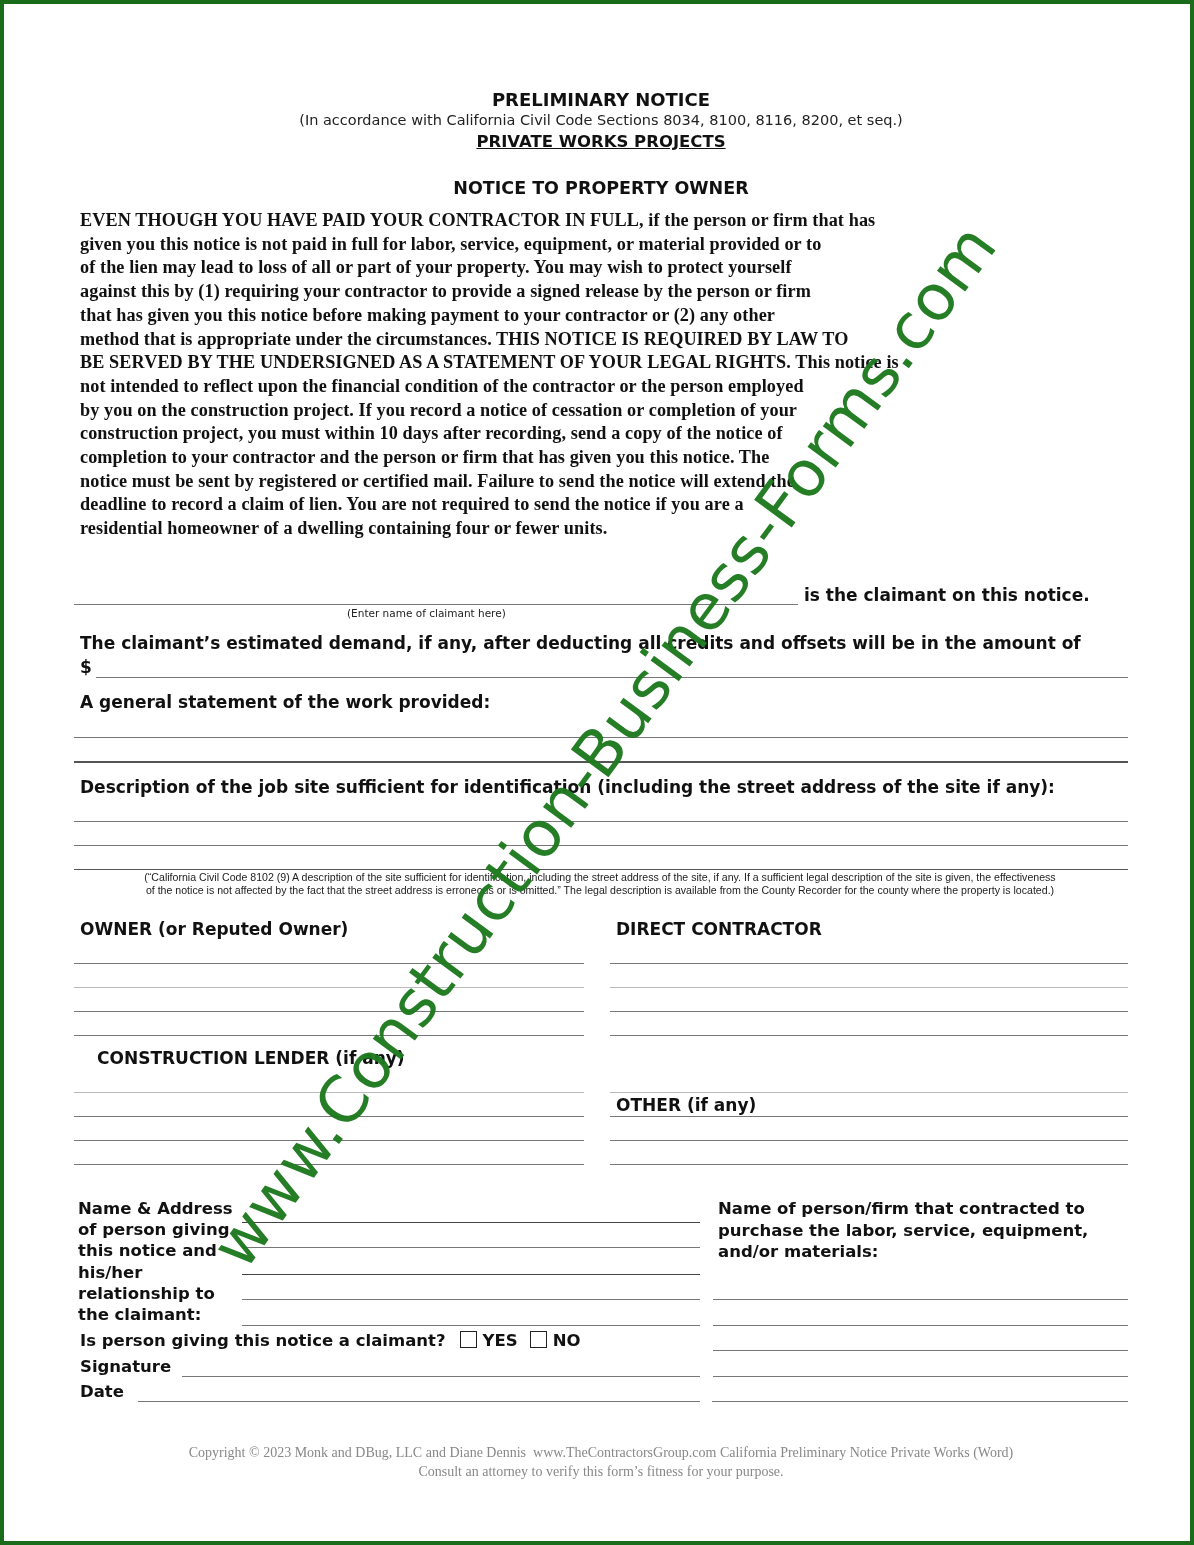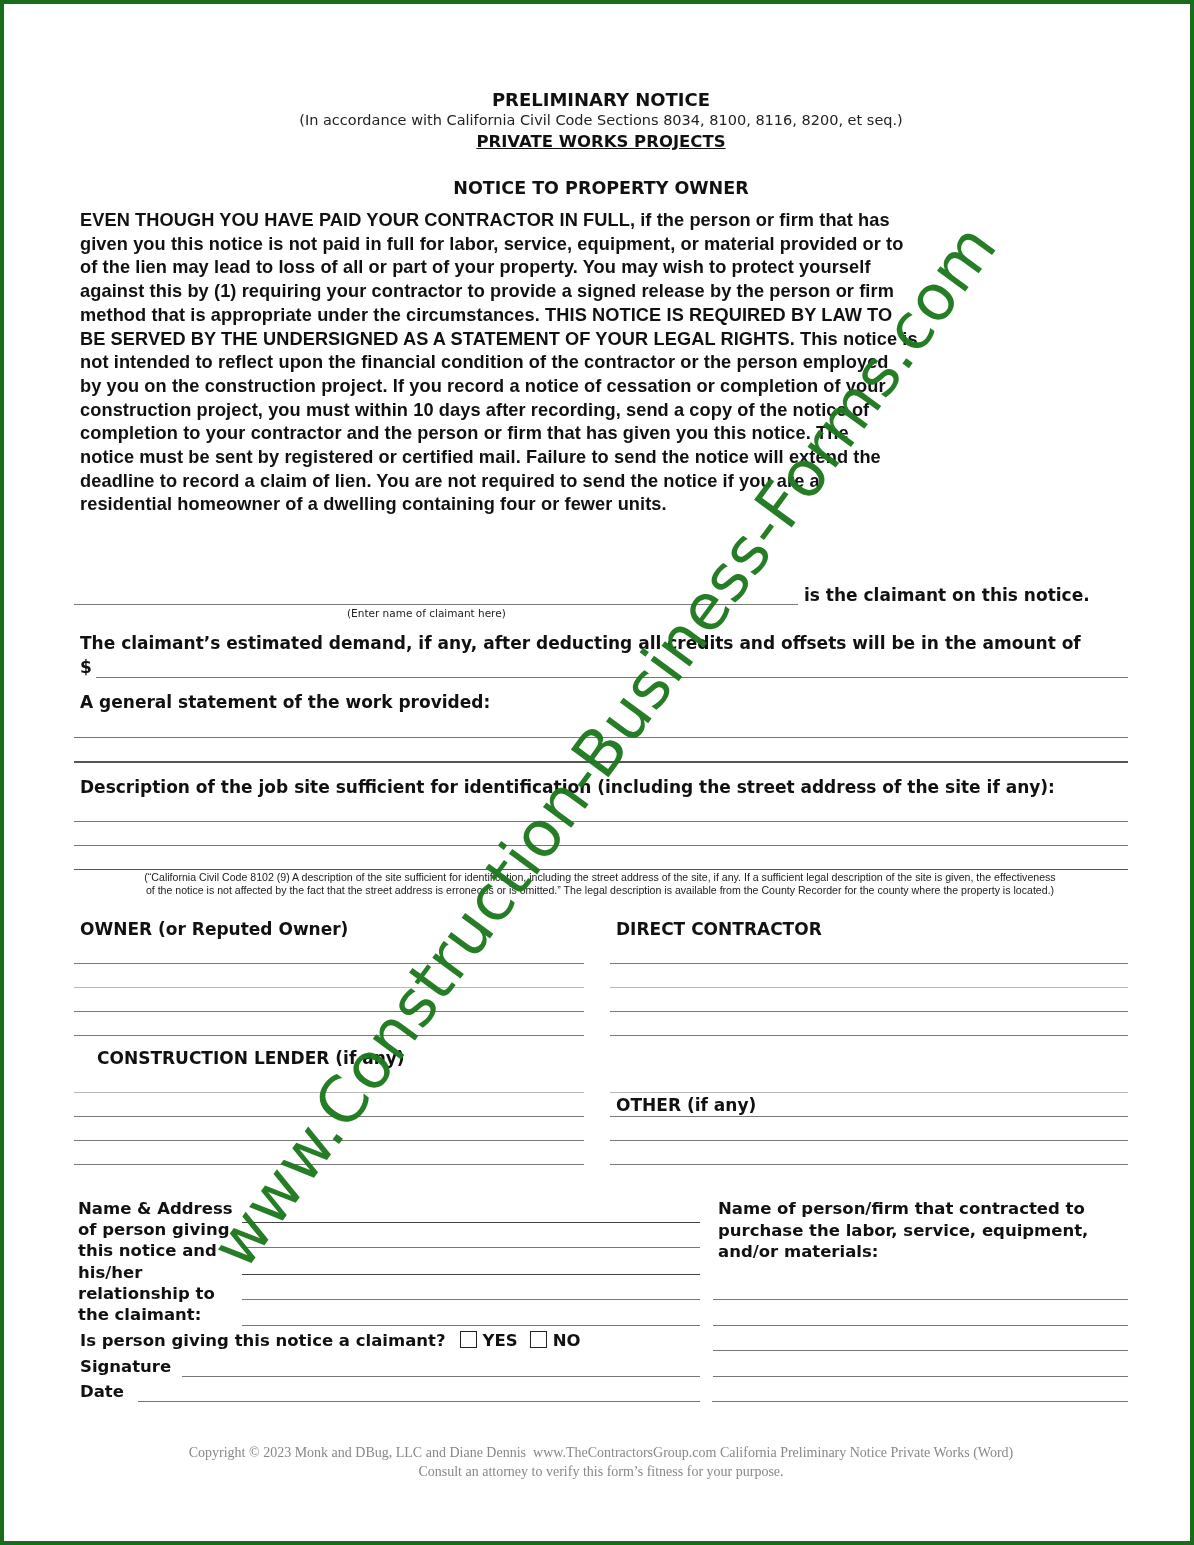--- a/index.html
+++ b/index.html
@@ -10,21 +10,21 @@
   }
   .abs { position: absolute; }
   .bold { font-family: "DejaVu Sans", sans-serif; font-weight: bold; color: #111; }
   .center { left: 0; width: 1194px; text-align: center; }
   .t-title { top: 85px; font-size: 18px; }
   .t-sub { top: 108px; font-family: "DejaVu Sans", sans-serif; font-size: 14.5px; color: #222; }
   .t-private { top: 128px; font-size: 16.5px; text-decoration: underline; }
   .t-notice-title { top: 174px; font-size: 17.5px; }
   .para {
     left: 76px; top: 205px; width: 1060px;
-    font-family: Liberation Sans, sans-serif; font-weight: bold;
+    font-family: Liberation Serif, serif; font-weight: bold;
     font-size: 18.2px; line-height: 23.7px; color: #111; letter-spacing: 0.1px;
   }
   .para .line { display: block; white-space: nowrap; }
   .rule { position: absolute; height: 0; border-top: 1.5px solid #777; }
   .rule.light { border-top-color: #bbb; }
   .label { font-size: 17px; white-space: nowrap; }
   .small-note { font-family: "DejaVu Sans", sans-serif; font-size: 10.5px; color: #222; }
   .fine {
     left: 76px; width: 1040px; top: 867px; text-align: center;
     font-family: "Liberation Sans", sans-serif; font-size: 10.6px; line-height: 13px; color: #222;
@@ -58,20 +58,21 @@
   <div class="abs center bold t-title">PRELIMINARY NOTICE</div>
   <div class="abs center t-sub">(In accordance with California Civil Code Sections 8034, 8100, 8116, 8200, et seq.)</div>
   <div class="abs center bold t-private">PRIVATE WORKS PROJECTS</div>
   <div class="abs center bold t-notice-title">NOTICE TO PROPERTY OWNER</div>
 
   <div class="abs para">
     <span class="line">EVEN THOUGH YOU HAVE PAID YOUR CONTRACTOR IN FULL, if the person or firm that has</span>
     <span class="line">given you this notice is not paid in full for labor, service, equipment, or material provided or to</span>
     <span class="line">of the lien may lead to loss of all or part of your property.  You may wish to protect yourself</span>
     <span class="line">against this by (1) requiring your contractor to provide a signed release by the person or firm</span>
+    <span class="line">that has given you this notice before making payment to your contractor or (2) any other</span>
     <span class="line">method that is appropriate under the circumstances.  THIS NOTICE IS REQUIRED BY LAW TO</span>
     <span class="line">BE SERVED BY THE UNDERSIGNED AS A STATEMENT OF YOUR LEGAL RIGHTS.  This notice is</span>
     <span class="line">not intended to reflect upon the financial condition of the contractor or the person employed</span>
     <span class="line">by you on the construction project.  If you record a notice of cessation or completion of your</span>
     <span class="line">construction project, you must within 10 days after recording, send a copy of the notice of</span>
     <span class="line">completion to your contractor and the person or firm that has given you this notice.  The</span>
     <span class="line">notice must be sent by registered or certified mail.  Failure to send the notice will extend the</span>
     <span class="line">deadline to record a claim of lien.  You are not required to send the notice if you are a</span>
     <span class="line">residential homeowner of a dwelling containing four or fewer units.</span>
   </div>

